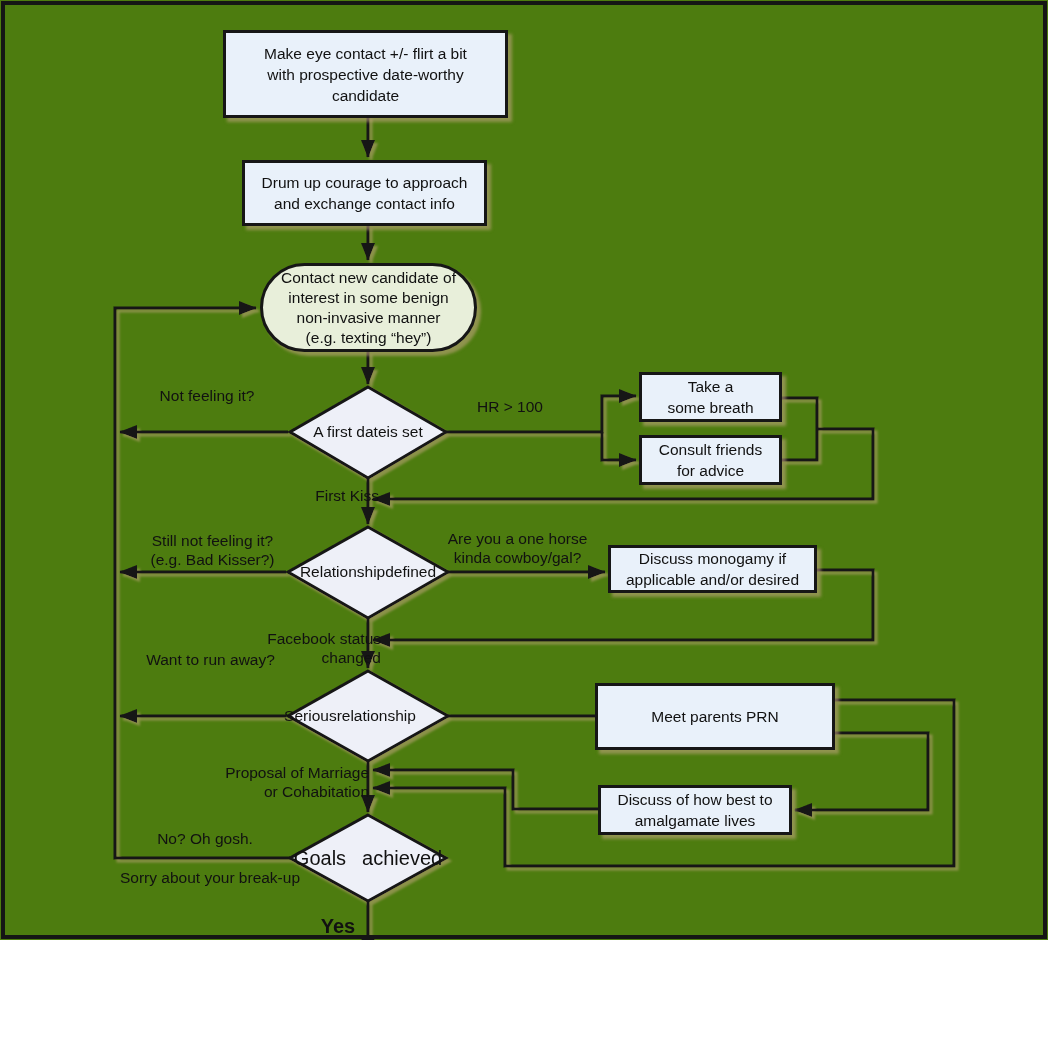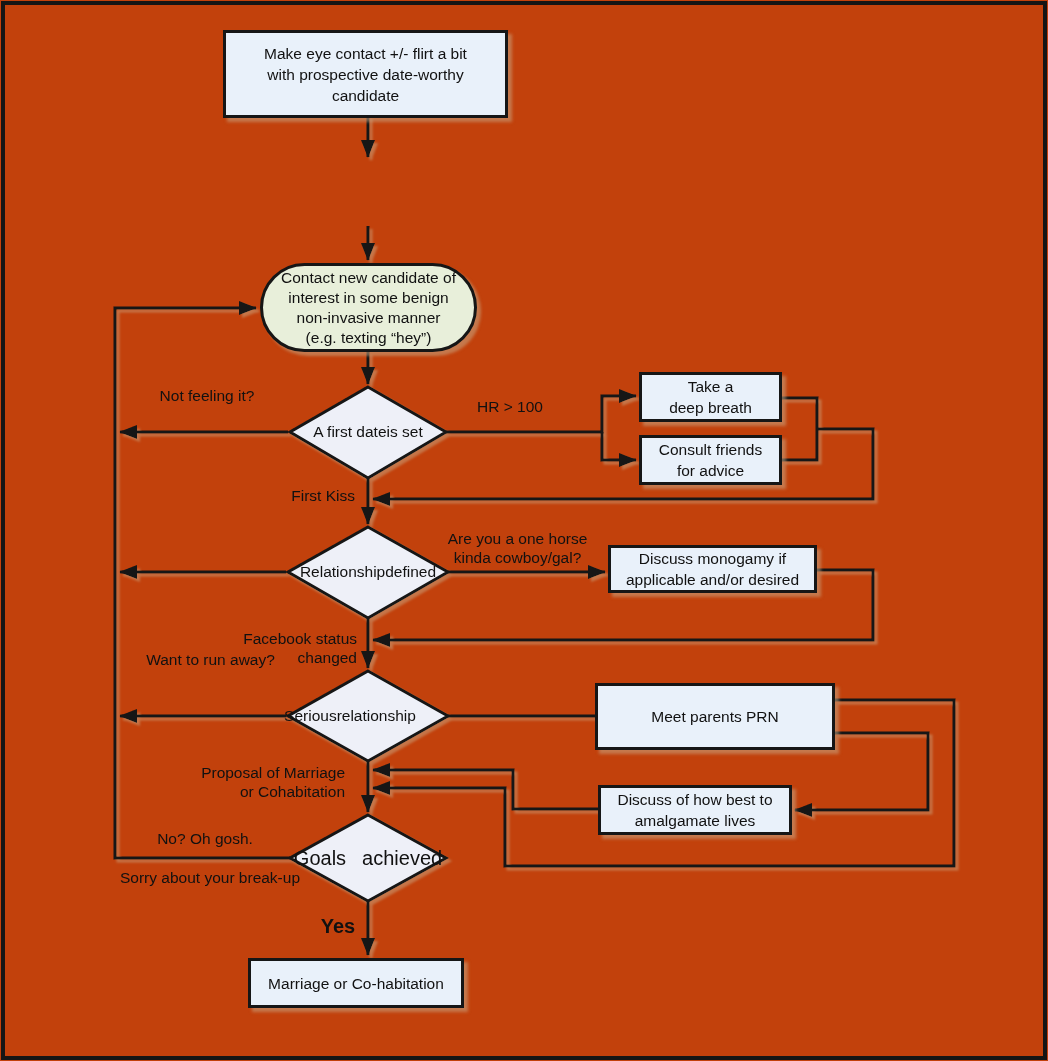--- a/index.html
+++ b/index.html
@@ -1,19 +1,19 @@
 <!DOCTYPE html>
 <html><head>
 <meta charset="utf-8">
 <style>
   html,body{margin:0;padding:0;background:#ffffff;}
   #canvas{
     position:relative;
-    width:1048px;height:1061px;
-    background:#c2410c;
+    width:1048px;height:940px;
+    background:#4d7c0f;
     font-family:"Liberation Sans","DejaVu Sans",sans-serif;
     color:#111;
     overflow:hidden;
   }
   #frame{
     position:absolute;inset:1px;
     border:4px solid #151515;
     pointer-events:none;
   }
   #wires{position:absolute;left:0;top:0;}
@@ -37,21 +37,21 @@
     text-align:center;
     font-size:15.5px;line-height:20px;
     pointer-events:none;
   }
   .dtext.big{font-size:20px;line-height:24px;gap:16px;}
   .lbl{
     position:absolute;
     font-size:15.5px;line-height:19px;
   }
   .lbl.center{text-align:center;}
-  .lbl.right{text-align:right;}
+  .lbl.right{text-align:right;margin-left:24px;}
   .lbl.bold{font-weight:bold;font-size:20px;line-height:22px;}
 </style>
 </head>
 <body>
 
 <div id="canvas">
 
   <svg id="wires" width="1048" height="1061" viewBox="0 0 1048 1061">
     <defs>
       <marker id="arr" markerUnits="userSpaceOnUse" markerWidth="18" markerHeight="14" refX="17" refY="7" orient="auto">
@@ -97,31 +97,35 @@
       <polygon fill="#eef0f8" points="368,815 446,858 368,901 290,858"></polygon>
     </g>
   </svg>
 
   <div class="box" style="left:223px;top:30px;width:285px;height:88px">
     <span class="ln">Make eye contact +/- flirt a bit</span>
     <span class="ln">with prospective date-worthy</span>
     <span class="ln">candidate</span>
   </div>
 
+  <div class="box" style="left:242px;top:160px;width:245px;height:66px">
+    <span class="ln">Drum up courage to approach</span>
+    <span class="ln">and exchange contact info</span>
+  </div>
 
   <div class="stadium" style="left:260px;top:263px;width:217px;height:89px;border-radius:45px;line-height:20px">
     <span class="ln">Contact new candidate of</span>
     <span class="ln">interest in some benign</span>
     <span class="ln">non-invasive manner</span>
     <span class="ln">(e.g. texting “hey”)</span>
   </div>
 
   <div class="box" style="left:639px;top:372px;width:143px;height:50px">
     <span class="ln">Take a</span>
-    <span class="ln">deep breath</span>
+    <span class="ln">some breath</span>
   </div>
 
   <div class="box" style="left:639px;top:435px;width:143px;height:50px">
     <span class="ln">Consult friends</span>
     <span class="ln">for advice</span>
   </div>
 
   <div class="box" style="left:608px;top:545px;width:209px;height:48px">
     <span class="ln">Discuss monogamy if</span>
     <span class="ln">applicable and/or desired</span>
@@ -156,20 +160,24 @@
     <span class="ln">Goals</span>
     <span class="ln">achieved</span>
   </div>
 
   <div class="lbl center" style="left:132px;top:386px;width:150px">Not feeling it?</div>
 
   <div class="lbl center" style="left:445px;top:397px;width:130px">HR &gt; 100</div>
 
   <div class="lbl right" style="left:205px;top:486px;width:150px">First Kiss</div>
 
+  <div class="lbl center" style="left:125px;top:531px;width:175px">
+    <span class="ln">Still not feeling it?</span>
+    <span class="ln">(e.g. Bad Kisser?)</span>
+  </div>
 
   <div class="lbl center" style="left:425px;top:529px;width:185px">
     <span class="ln">Are you a one horse</span>
     <span class="ln">kinda cowboy/gal?</span>
   </div>
 
   <div class="lbl right" style="left:207px;top:629px;width:150px">
     <span class="ln">Facebook status</span>
     <span class="ln">changed</span>
   </div>

